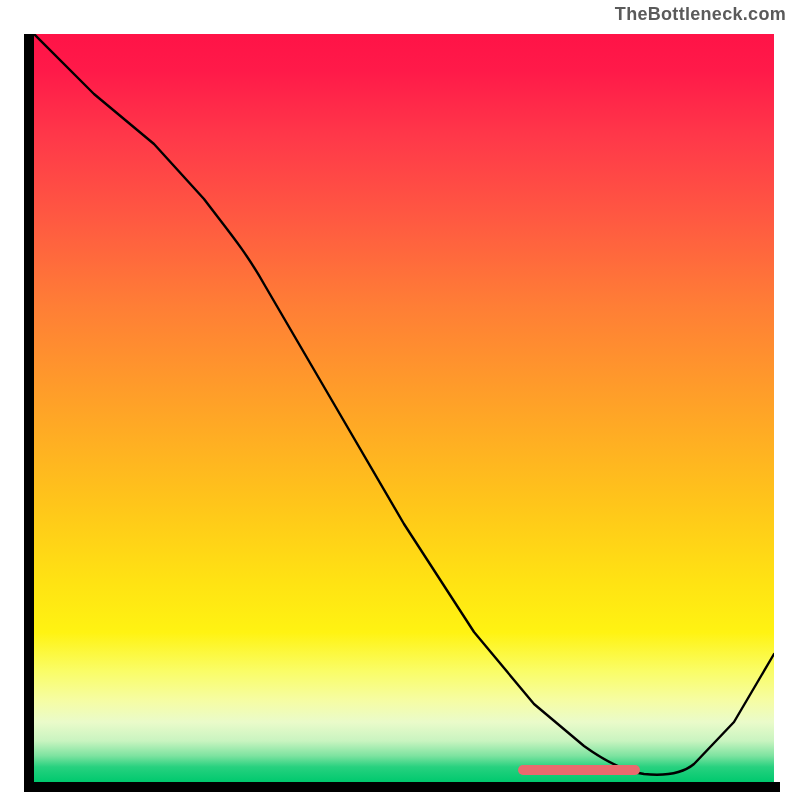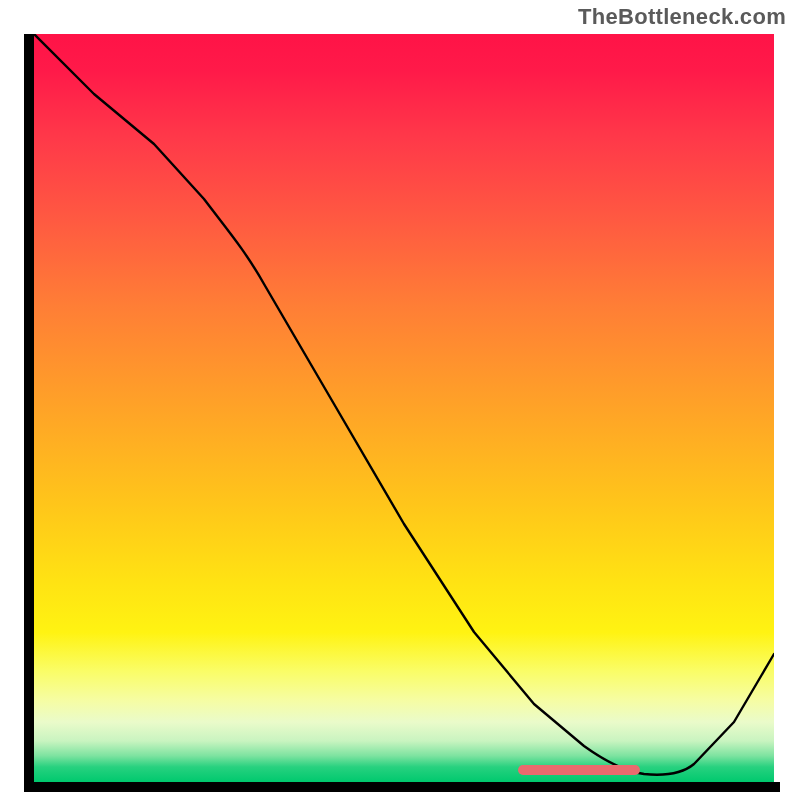--- a/index.html
+++ b/index.html
@@ -13,21 +13,21 @@
   .page {
     position: relative;
     width: 800px;
     height: 800px;
     background: #ffffff;
   }
   .watermark {
     position: absolute;
     top: 4px;
     right: 14px;
-    font-size: 22px;
+    font-size: 18px;
     font-weight: 600;
     color: #5a5a5a;
     letter-spacing: 0.3px;
   }
   .plot-frame {
     position: absolute;
     left: 34px;
     top: 34px;
     width: 740px;
     height: 748px;

